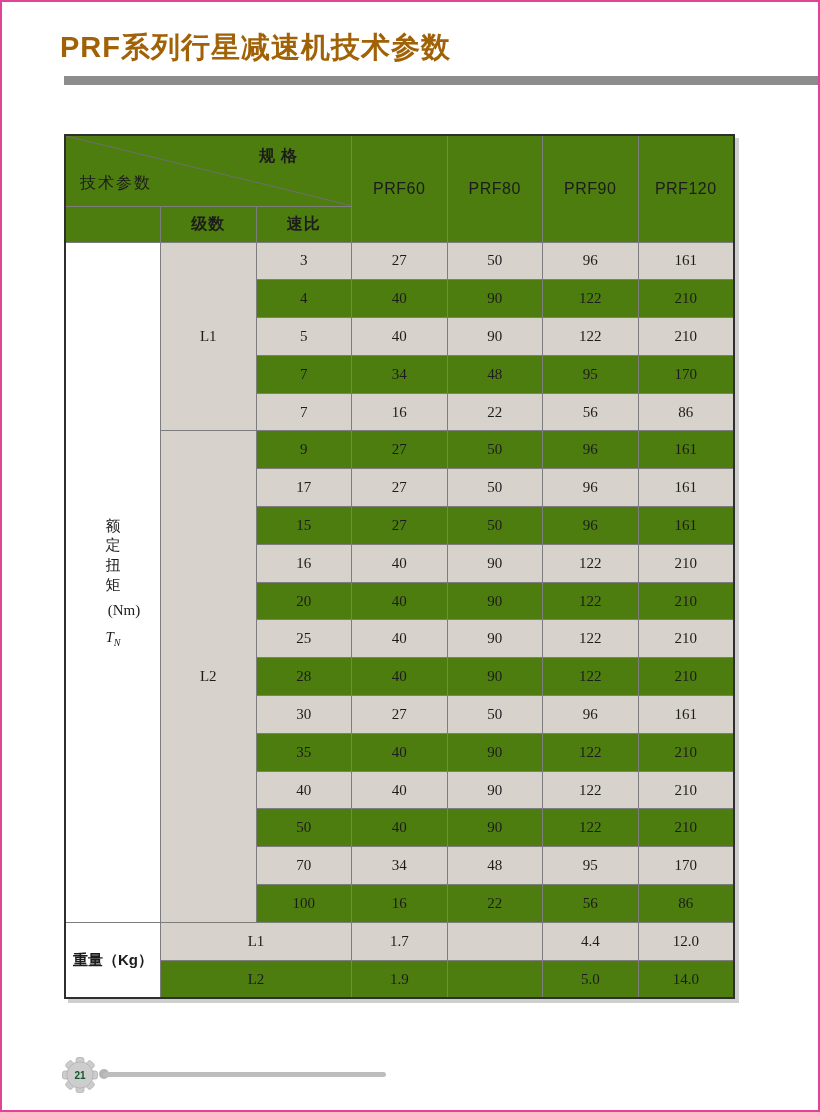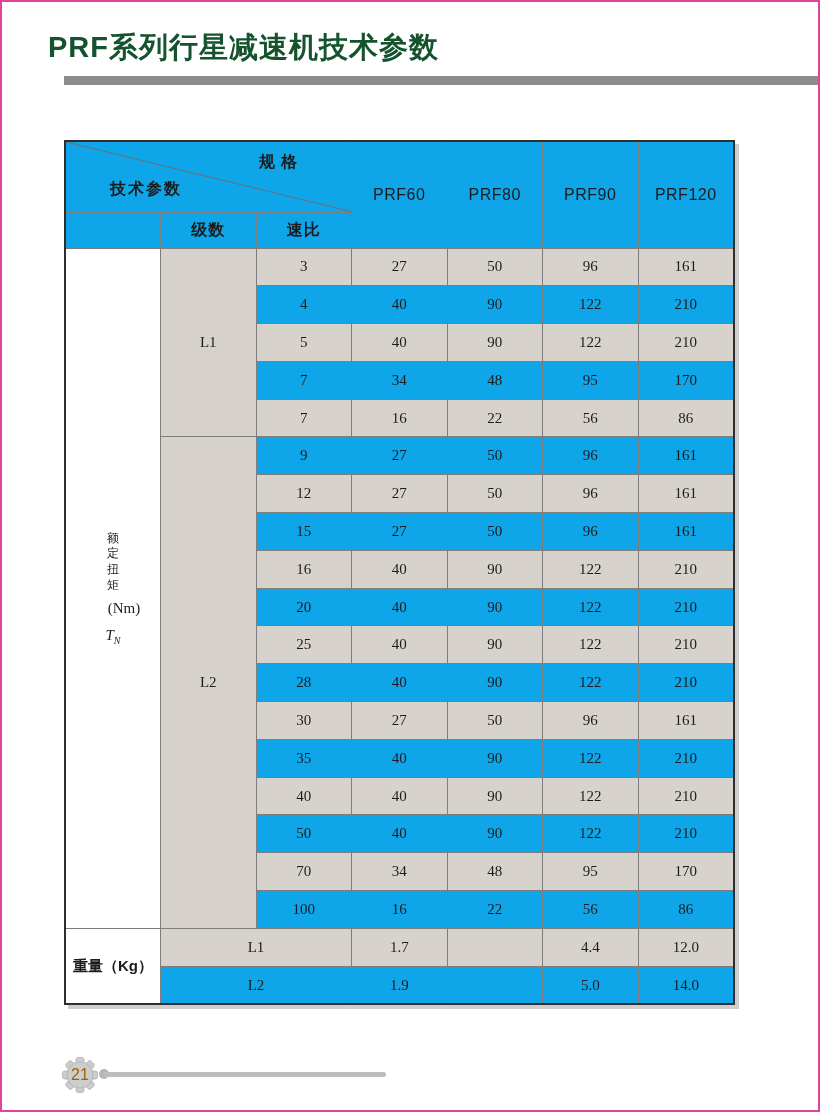--- a/index.html
+++ b/index.html
@@ -10,37 +10,37 @@
     overflow: hidden;
     font-family: "Liberation Sans", "DejaVu Sans", sans-serif;
   }
   .page-frame {
     position: absolute; inset: 0;
     border: 2px solid #e2439a;
     pointer-events: none;
   }
   
   .page-title {
-    position: absolute; left: 48px; top: 28px;
-    font-size: 29px; font-weight: 700; color: #14532d;
+    position: absolute; left: 60px; top: 28px;
+    font-size: 29px; font-weight: 700; color: #a16207;
     letter-spacing: 1px;
     font-family: "Liberation Sans", "DejaVu Sans", sans-serif;
   }
   .title-bar {
     position: absolute; left: 64px; top: 76px; right: 2px; height: 9px;
     background: #8c8c8c;
   }
   
   .spec-table {
-    position: absolute; left: 64px; top: 140px;
+    position: absolute; left: 64px; top: 134px;
     width: 669px;
     border-collapse: collapse;
     table-layout: fixed;
     box-shadow: 4px 4px 0 #cfcfcf;
-    background: #0ea5e9;
+    background: #4d7c0f;
   }
   .spec-table td {
     border: 1px solid #7d7d7d;
     text-align: center; vertical-align: middle;
     padding: 0;
     font-family: "Liberation Serif", "DejaVu Serif", serif;
     font-size: 15px; color: #1c1c1c;
   }
   .spec-table { border: 2px solid #2e2e2e; }
   tr.hdr-row1 { height: 71px; }
@@ -56,30 +56,30 @@
   .diag-line { position: absolute; inset: 0; width: 100%; height: 100%; display: block; }
   .diag-line line { stroke: #6e6e6e; stroke-width: 1; vector-effect: non-scaling-stroke; }
   .diag-top-right {
     position: absolute; top: 10px; right: 48px;
     font-family: "Liberation Sans", "DejaVu Sans", sans-serif;
     font-size: 16px; font-weight: 700; letter-spacing: 6px; color: #1c1c1c;
   }
   .diag-bottom-left {
     position: absolute; bottom: 12px; left: 14px;
     font-family: "Liberation Sans", "DejaVu Sans", sans-serif;
-    font-size: 16px; font-weight: 700; letter-spacing: 2px; color: #1c1c1c; margin-left: 30px;
+    font-size: 16px; font-weight: 400; letter-spacing: 2px; color: #1c1c1c;
   }
   td.sub-hdr {
     font-family: "Liberation Sans", "DejaVu Sans", sans-serif;
     font-size: 16px; font-weight: 700; letter-spacing: 1px; margin-top: 44px;
   }
   td.torque-cell { background: #ffffff; }
   .torque-cn {
     width: 1.15em; margin: 0 auto;
-    font-size: 12px; line-height: 1.32;
+    font-size: 15px; line-height: 1.32;
     word-break: break-all;
   }
   .torque-unit { margin-top: 6px; font-size: 15px; padding-left: 22px; }
   .torque-sym { margin-top: 10px; font-size: 15px; font-style: italic; }
   .torque-sym sub { font-size: 10px; font-style: italic; }
   td.stage-cell { background: #d7d3cc; font-size: 15px; }
   td.weight-label {
     background: #ffffff;
     font-family: "Liberation Sans", "DejaVu Sans", sans-serif;
     font-size: 15px; font-weight: 700;
@@ -97,21 +97,21 @@
   }
   .gear-badge {
     position: absolute; left: 59px; top: 1054px;
     width: 42px; height: 42px;
   }
   .gear-badge svg { position: absolute; inset: 0; }
   .gear-num {
     position: absolute; inset: 0;
     display: flex; align-items: center; justify-content: center;
     font-family: "Liberation Sans", "DejaVu Sans", sans-serif;
-    font-size: 16px; font-weight: 400; color: #a16207;
+    font-size: 10px; font-weight: 700; color: #14532d;
   }
 </style>
 </head>
 <body>
 
 <div class="page-frame"></div>
 
 <div class="page-title">PRF系列行星减速机技术参数</div>
 <div class="title-bar"></div>
 
@@ -189,21 +189,21 @@
       </tr>
       <tr class="data-row">
         <td class="stage-cell" rowspan="13">L2</td>
         <td class="ratio-cell">9</td>
         <td class="value-cell">27</td>
         <td class="value-cell">50</td>
         <td class="value-cell">96</td>
         <td class="value-cell">161</td>
       </tr>
       <tr class="data-row">
-        <td class="ratio-cell shaded">12</td>
+        <td class="ratio-cell shaded">17</td>
         <td class="value-cell shaded">27</td>
         <td class="value-cell shaded">50</td>
         <td class="value-cell shaded">96</td>
         <td class="value-cell shaded">161</td>
       </tr>
       <tr class="data-row">
         <td class="ratio-cell">15</td>
         <td class="value-cell">27</td>
         <td class="value-cell">50</td>
         <td class="value-cell">96</td>

